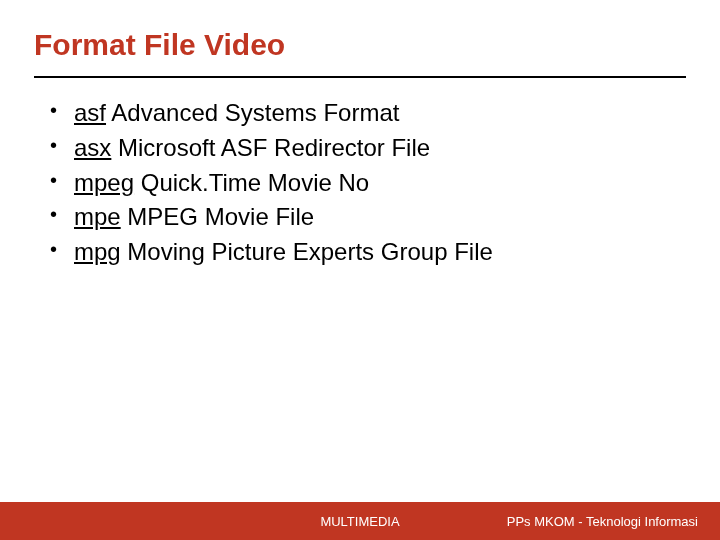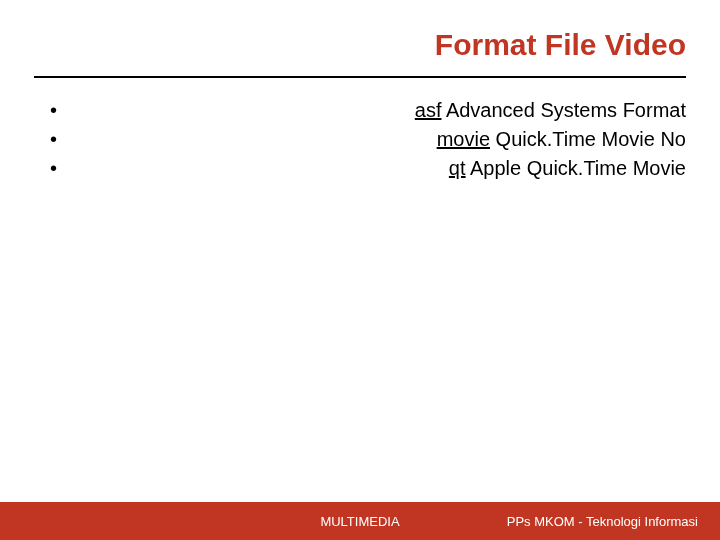--- a/index.html
+++ b/index.html
@@ -1,41 +1,43 @@
 <!DOCTYPE html>
 <html><head>
 <meta charset="utf-8">
 <style>
-  * { margin: 0; padding: 0; box-sizing: border-box; text-align: right; }
+  * { margin: 0; padding: 0; box-sizing: border-box; }
   html, body { width: 720px; height: 540px; font-family: Verdana, Arial, sans-serif; background: #fff; color: #000; }
   .slide { width: 720px; height: 540px; position: relative; }
   .title-area { padding: 28px 34px 8px 34px; }
   .title { font-size: 30px; font-weight: bold; color: #c03622; }
   .rule { border: none; border-top: 2px solid #000; margin: 6px 34px 0 34px; }
   .content { padding: 18px 34px 0 50px; }
   ul.formats { list-style: none; }
-  ul.formats li { font-size: 20px; line-height: 1.45; position: relative; padding-left: 24px; }
+  ul.formats li { font-size: 24px; line-height: 1.45; position: relative; padding-left: 24px; }
   ul.formats li::before { content: "•"; position: absolute; left: 0; top: 0; font-size: 20px; }
   .ext { text-decoration: underline; }
   .footer { position: absolute; left: 0; right: 0; bottom: 0; height: 38px; background: #c03622; color: #fff; display: flex; align-items: center; justify-content: space-between; font-size: 13px; padding: 0 22px 0 0; }
   .footer .center { position: absolute; left: 50%; transform: translateX(-50%); }
   .footer .right { margin-left: auto; }
 </style>
 </head>
 <body>
 
 <div class="slide">
   <div class="title-area">
     <div class="title">Format File Video</div>
   </div>
   <hr class="rule">
   <div class="content">
     <ul class="formats">
       <li><span class="ext">asf</span> <span>Advanced Systems Format</span></li>
-      <li><span class="ext">movie</span> <span>Quick.Time Movie No</span></li>
-      <li><span class="ext">qt</span> <span>Apple Quick.Time Movie</span></li>
+      <li><span class="ext">asx</span> <span>Microsoft ASF Redirector File</span></li>
+      <li><span class="ext">mpeg</span> <span>Quick.Time Movie No</span></li>
+      <li><span class="ext">mpe</span> <span>MPEG Movie File</span></li>
+      <li><span class="ext">mpg</span> <span>Moving Picture Experts Group File</span></li>
     </ul>
   </div>
   <div class="footer">
     <span class="center">MULTIMEDIA</span>
     <span class="right">PPs MKOM - Teknologi Informasi</span>
   </div>
 </div>
 
 </body></html>

